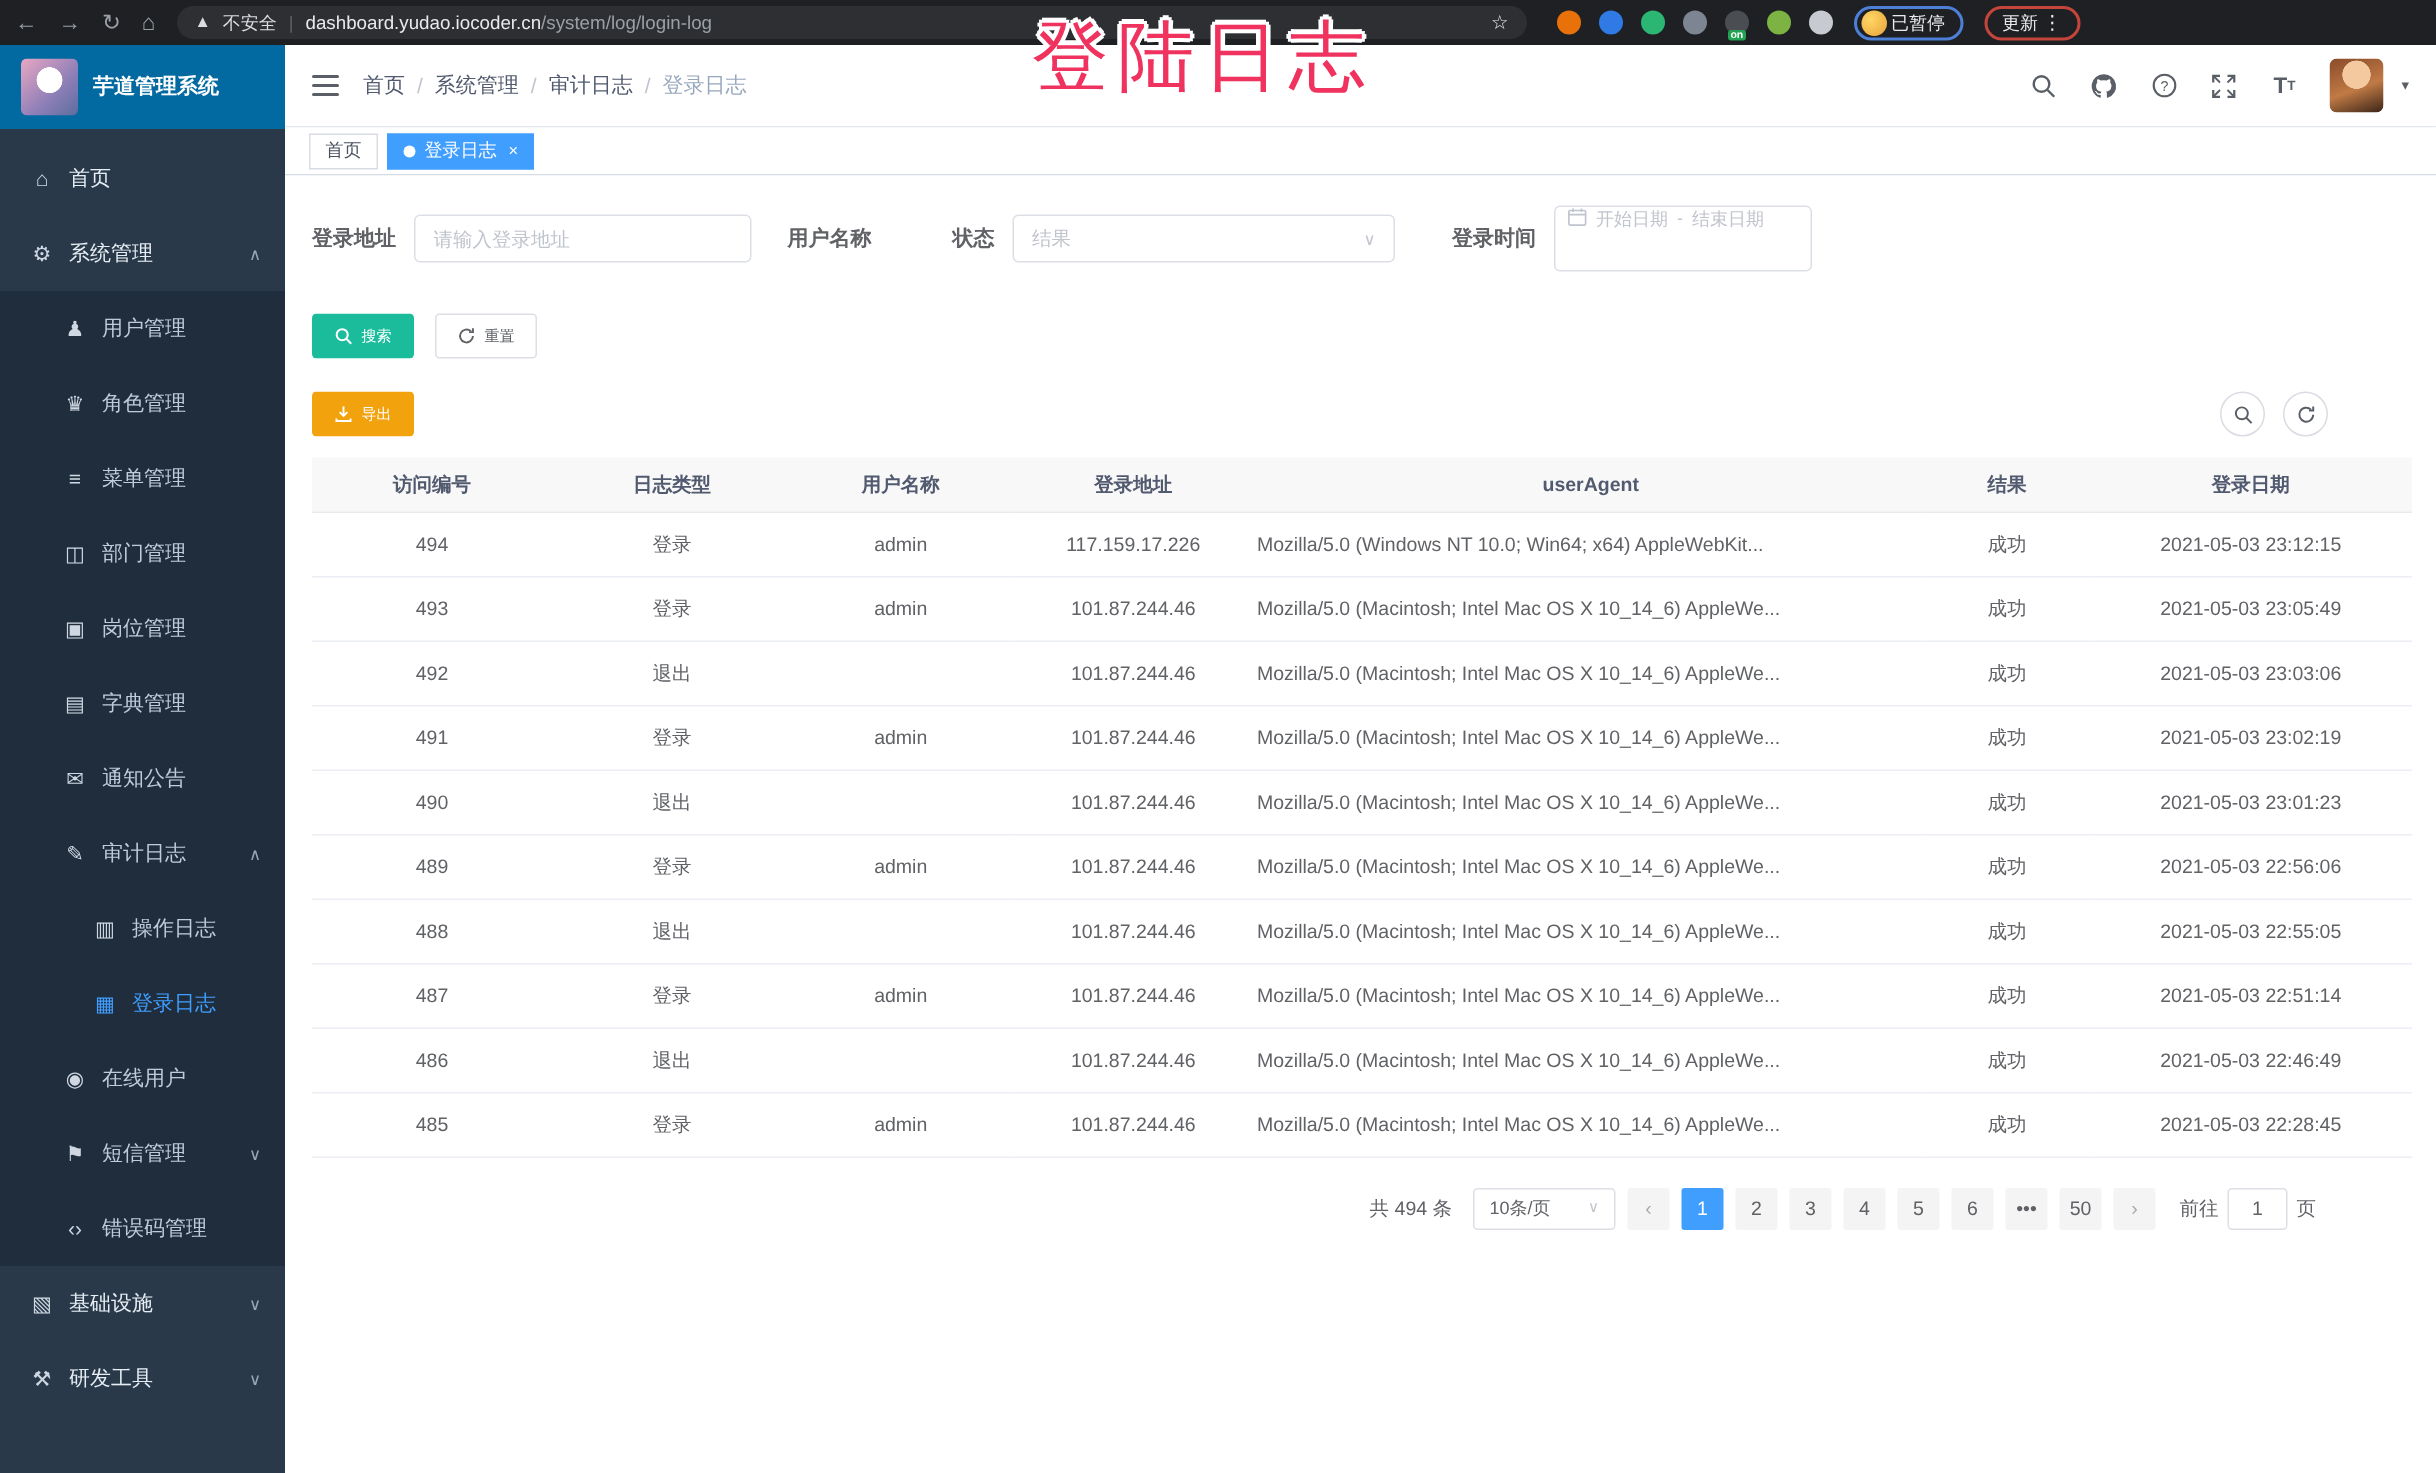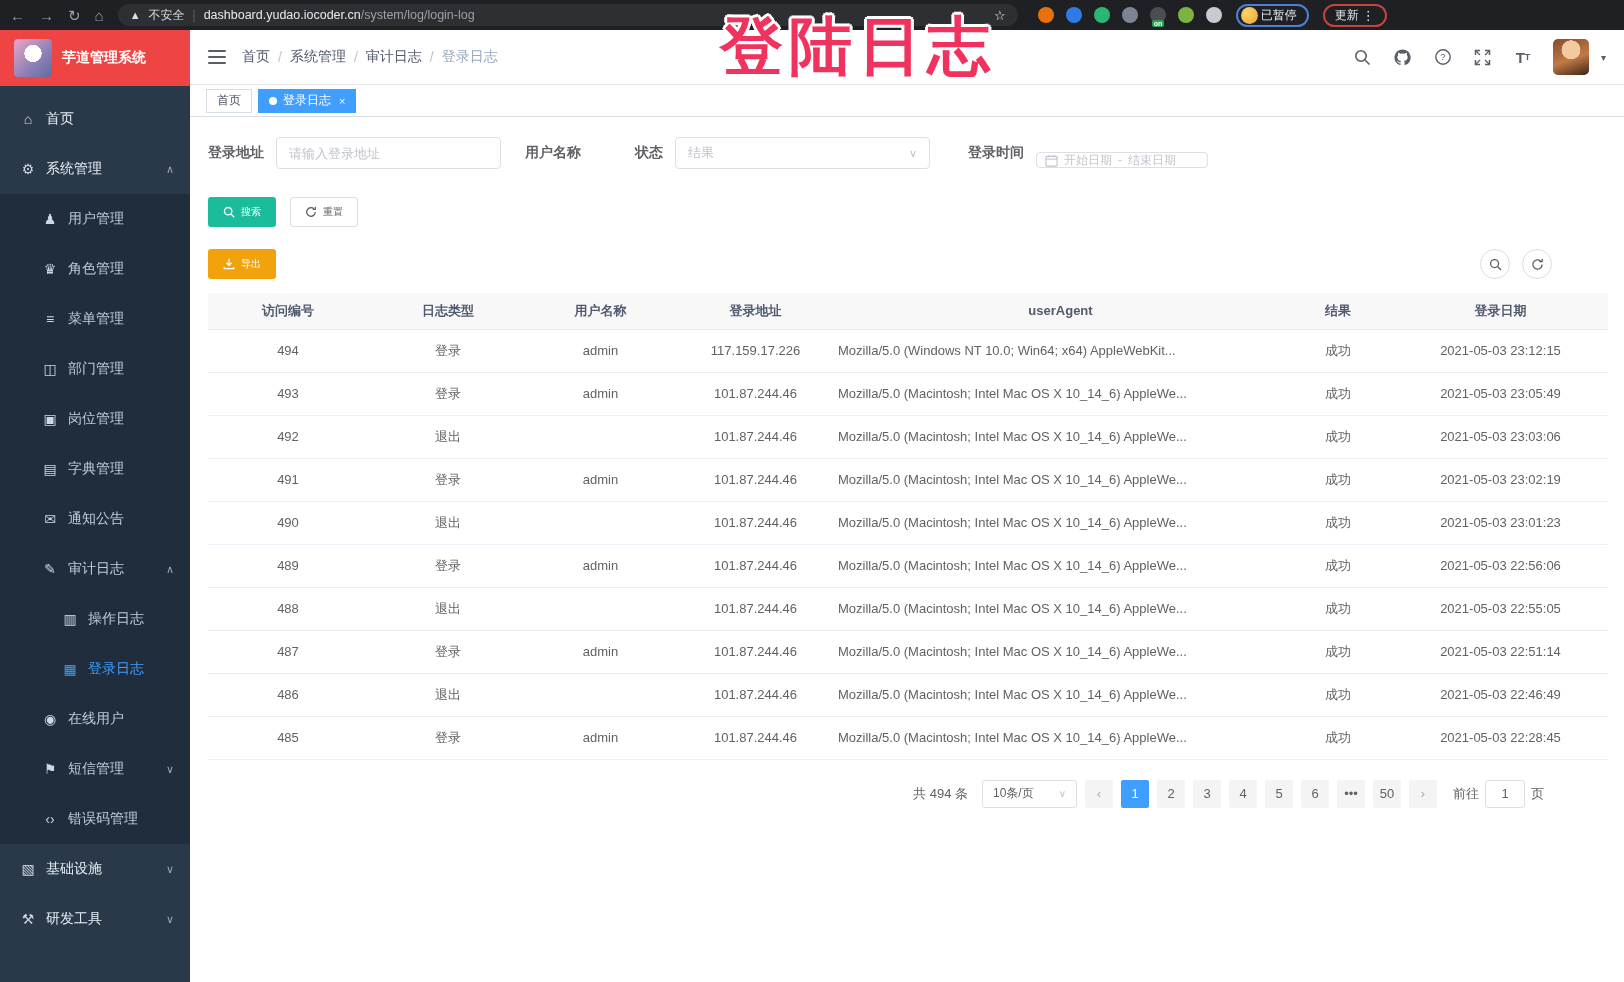--- a/index.html
+++ b/index.html
@@ -18,21 +18,21 @@
   .ext-badge { position:absolute; bottom:-4px; left:2px; background:#21a353; color:#fff; font-size:7px; padding:0 2px; border-radius:2px; font-weight:bold; }
   .pill { display:flex; align-items:center; gap:3px; border-radius:12px; padding:1px 10px 1px 3px; font-size:12px; color:#e8eaed; }
   .pill.paused { border:2px solid #4d7fd6; }
   .pill.update { border:2px solid #c5453c; padding:1px 10px; color:#e8eaed; }
   .pill .face { width:17px; height:17px; border-radius:50%; background:radial-gradient(circle at 35% 35%, #ffd763, #e8a13c); }
   .kebab { color:#e8eaed; font-size:13px; letter-spacing:0; }
 
   
   .app { display:flex; height:952px; }
   .sidebar { width:190px; background:#293949; color:#c8d2dd; flex-shrink:0; overflow:hidden; }
-  .logo-row { height:56px; display:flex; align-items:center; gap:10px; padding:0 14px; background:#ef4444; }
+  .logo-row { height:56px; display:flex; align-items:center; gap:10px; padding:0 14px; background:#0369a1; }
   .logo-img { width:38px; height:38px; border-radius:4px; background:
      radial-gradient(circle at 50% 38%, #fff 0 28%, transparent 29%),
      linear-gradient(135deg,#e9a7c3,#8e7fb8 60%,#5d6d9e); }
   .logo-title { color:#fff; font-size:14px; font-weight:bold; }
   .menu { padding-top:8px; }
   .mi { height:50px; display:flex; align-items:center; font-size:14px; cursor:pointer; position:relative; color:#e6edf4; }
   .mi.sub { background:#1f2d3d; color:#bfcbd9; }
   .mi .mi-ic { width:16px; text-align:center; margin-right:10px; font-size:14px; color:#cfd8e2; }
   .mi.lvl0 { padding-left:20px; }
   .mi.lvl1 { padding-left:42px; }
@@ -67,21 +67,21 @@
   .content { flex:1; padding:20px 14px 0 18px; background:#fff; position:relative; }
 
   
   .filter-row { display:flex; align-items:center; gap:12px; flex-wrap:nowrap; }
   .f-label { font-size:14px; color:#606266; font-weight:600; white-space:nowrap; }
   .f-input { height:32px; border:1px solid #dcdfe6; border-radius:4px; padding:0 12px; font-size:13px; color:#606266; background:#fff; font-family:inherit; }
   .f-input::placeholder { color:#c0c4cc; }
   .w225 { width:225px; } .w215 { width:215px; }
   .f-select { width:255px; height:32px; border:1px solid #dcdfe6; border-radius:4px; display:flex; align-items:center; padding:0 12px; color:#c0c4cc; font-size:13px; cursor:pointer; }
   .f-select .chev { margin-left:auto; font-size:11px; color:#c0c4cc; }
-  .f-date { width:172px; height:16px; border:1px solid #dcdfe6; border-radius:4px; display:flex; align-items:center; gap:6px; padding:0 8px; color:#c0c4cc; font-size:12px; cursor:pointer;margin-top:14px; }
+  .f-date { width:172px; height:44px; border:1px solid #dcdfe6; border-radius:4px; display:flex; gap:6px; padding:0 8px; color:#c0c4cc; font-size:12px; cursor:pointer; }
 
   .btn-row { margin-top:28px; display:flex; gap:14px; }
   .btn { height:30px; border-radius:3px; display:inline-flex; align-items:center; gap:6px; padding:0 14px; font-size:10px; cursor:pointer; border:1px solid transparent; }
   .btn-search { background:#1abc9c; color:#fff; }
   .btn-reset { background:#fff; color:#606266; border-color:#dcdfe6; }
   .btn-export { background:#f2a20d; color:#fff; }
   .export-row { margin-top:22px; display:flex; align-items:center; }
   .tool-circles { margin-left:auto; display:flex; gap:12px; padding-right:58px; }
   .circ { width:30px; height:30px; border-radius:50%; border:1px solid #d9dce2; display:flex; align-items:center; justify-content:center; color:#5a5e66; cursor:pointer; background:#fff; }
 
@@ -97,21 +97,21 @@
   .pg-total { margin-right:6px; }
   .pg-size { width:95px; height:28px; border:1px solid #dcdfe6; border-radius:3px; display:flex; align-items:center; justify-content:center; gap:25px; color:#606266; font-size:12px; cursor:pointer; }
   .pg-size .chev { color:#c0c4cc; font-size:10px; }
   .pg-btn { min-width:28px; height:28px; padding:0 4px; background:#f4f4f5; border-radius:2px; display:flex; align-items:center; justify-content:center; color:#606266; cursor:pointer; font-size:13px; }
   .pg-btn.active { background:#409eff; color:#fff; }
   .pg-btn.arrow { color:#a8abb2; }
   .pg-goto { display:flex; align-items:center; gap:6px; margin-left:8px; }
   .pg-input { width:40px; height:28px; border:1px solid #dcdfe6; border-radius:3px; text-align:center; font-size:13px; color:#606266; font-family:inherit; }
 
   
-  .annotation { position:absolute; left:720px; top:4px; font-size:63px; font-weight:bold; letter-spacing:6px; color:#f0325f; z-index:60; pointer-events:none;
+  .annotation { position:absolute; left:688px; top:4px; font-size:51px; font-weight:normal; letter-spacing:6px; color:#f0325f; z-index:60; pointer-events:none;
     text-shadow:-2px -2px 0 #fff, 2px -2px 0 #fff, -2px 2px 0 #fff, 2px 2px 0 #fff, 0 -3px 0 #fff, 0 3px 0 #fff, -3px 0 0 #fff, 3px 0 0 #fff; }
 </style>
 </head>
 <body>
 
 <div class="browser-bar">
   <span class="bnav">←</span>
   <span class="bnav">→</span>
   <span class="bnav">↻</span>
   <span class="bnav">⌂</span>

